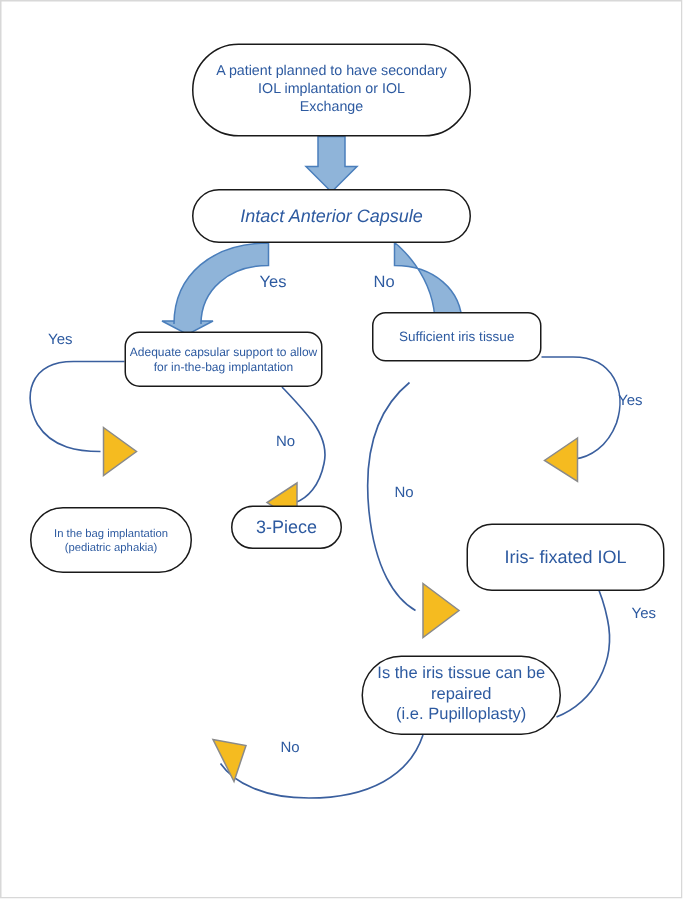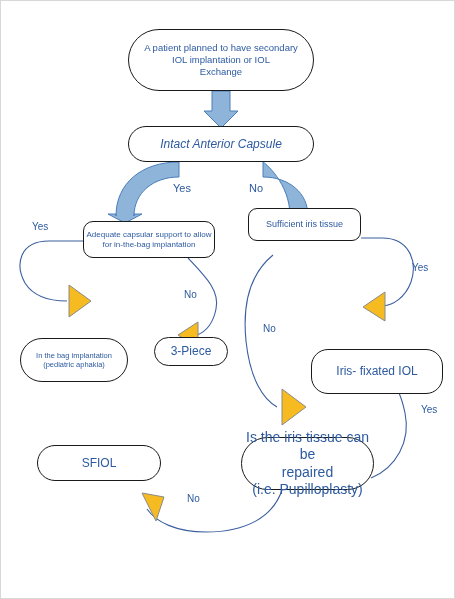--- a/index.html
+++ b/index.html
@@ -39,21 +39,21 @@
   }
   .node span { display: block; width: 100%; white-space: pre-line; }
 
   #node-start   { left:127px; top:28px;  width:186px; height:62px;  border-radius:31px; font-size:9.5px; }
   #node-intact  { left:127px; top:125px; width:186px; height:36px;  border-radius:18px; font-size:12px;font-style:italic; }
   #node-support { left:82px;  top:220px; width:132px; height:37px;  border-radius:10px; font-size:8px;  }
   #node-iris    { left:247px; top:207px; width:113px; height:33px;  border-radius:9px;  font-size:9px;  }
   #node-bag     { left:19px;  top:305px; width:108px; height:44px;  border-radius:22px; font-size:7.5px;margin-top:32px;}
   #node-3piece  { left:153px; top:336px; width:74px;  height:29px;  border-radius:15px; font-size:12px; }
   #node-irisiol { left:310px; top:316px; width:132px; height:45px;  border-radius:17px; font-size:12px;margin-top:32px; }
-  #node-pupil   { left:240px; top:436px; width:133px; height:53px;  border-radius:27px; font-size:14px;  }
+  #node-pupil   { left:240px; top:436px; width:133px; height:53px;  border-radius:27px; font-size:11px;  }
   #node-sfiol   { left:36px;  top:444px; width:124px; height:36px;  border-radius:18px; font-size:12px; }
 
   .edge-label {
     position: absolute;
     color: #2d5aa0;
     font-size: 10px;
     z-index: 4;
     white-space: nowrap;
   }
   .lbl-big { font-size: 11px; }
@@ -148,23 +148,20 @@
   <div class="node" id="node-irisiol">
     <span>Iris- fixated IOL</span>
   </div>
 
   <div class="node" id="node-pupil">
     <span>Is the iris tissue can be
 repaired
 (i.e. Pupilloplasty)</span>
   </div>
 
-  <div class="node" id="node-sfiol">
-    <span>SFIOL</span>
-  </div>
 
   <div class="edge-label lbl-big" style="left:172px; top:181px;">Yes</div>
 
   <div class="edge-label lbl-big" style="left:248px; top:181px;">No</div>
 
   <div class="edge-label" style="left:31px; top:220px;">Yes</div>
 
   <div class="edge-label" style="left:183px; top:288px;">No</div>
 
   <div class="edge-label" style="left:411px; top:261px;">Yes</div>

